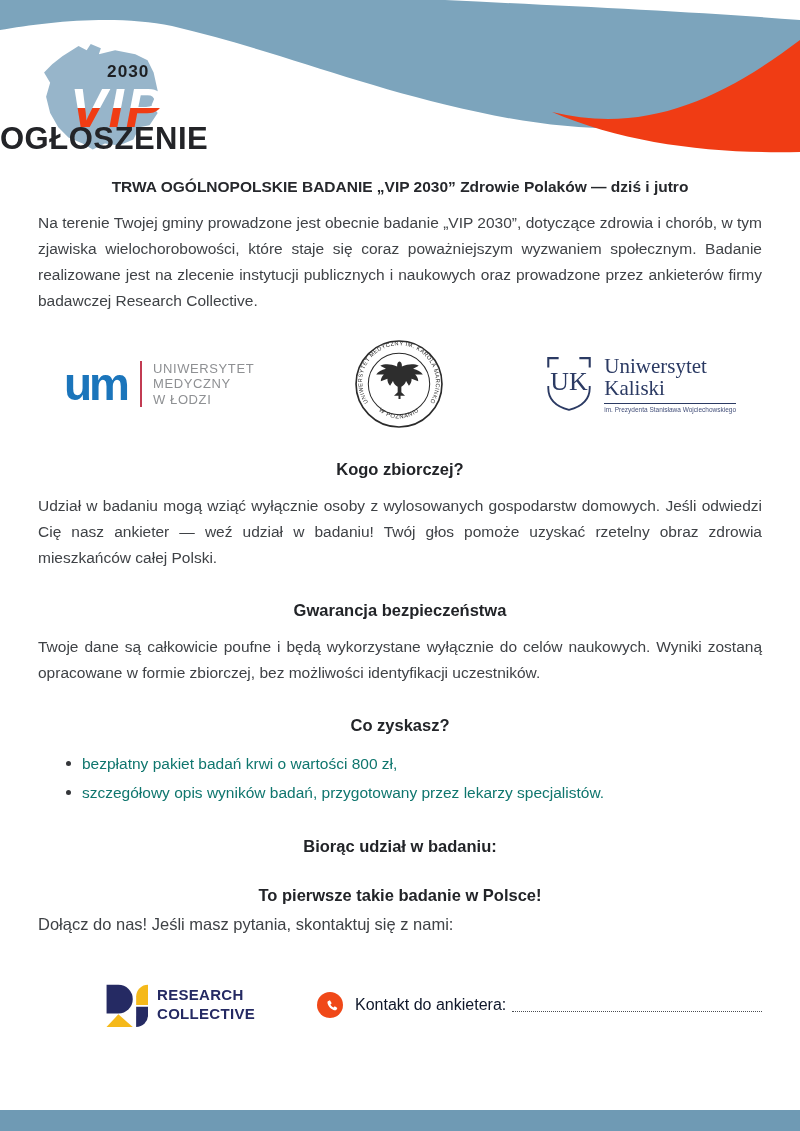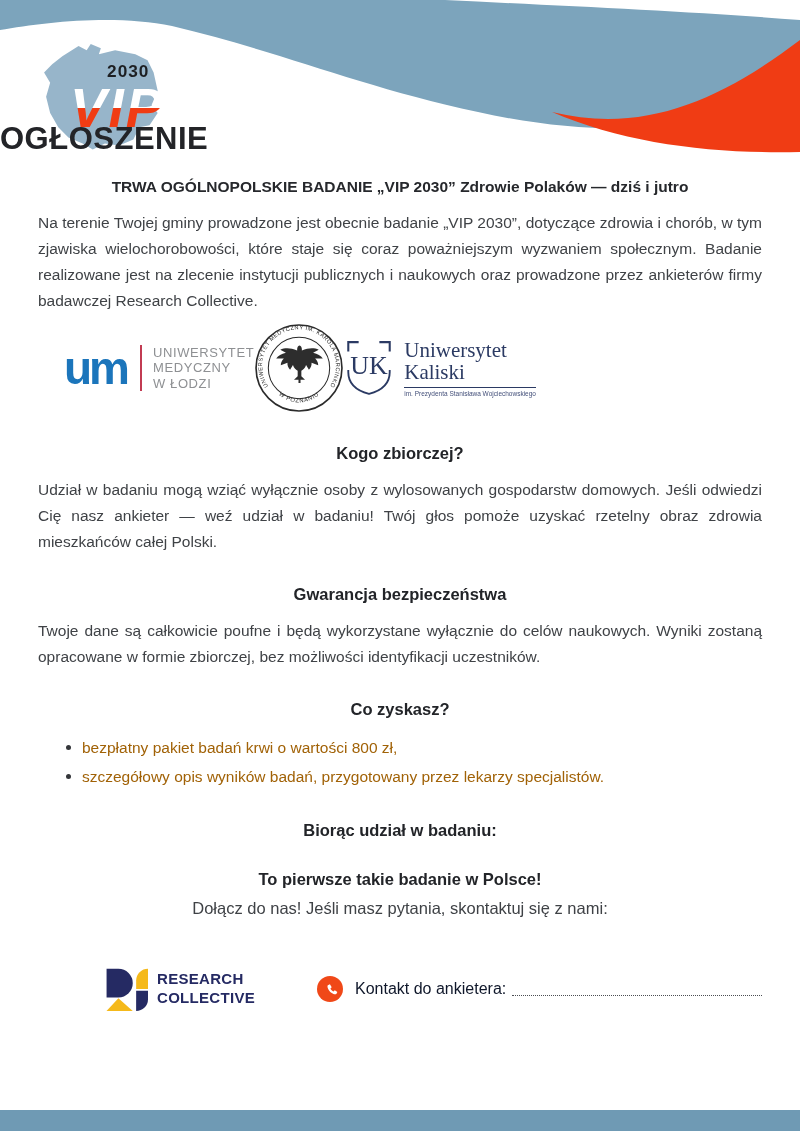--- a/index.html
+++ b/index.html
@@ -19,47 +19,47 @@
   
   .content{position:absolute;top:170px;left:38px;width:724px;}
   .subtitle{
     text-align:center;font-weight:700;font-size:15.5px;color:#26282c;margin:8px 0 0 0;
   }
   .para{
     text-align:justify;font-size:15.5px;line-height:26px;margin:14px 0 0 0;color:#3f4246;
   }
   
   .partners{
-    margin-top:8px;height:92px;display:flex;align-items:center;
-    padding:0 26px;
+    margin-top:24px;height:92px;display:flex;align-items:center;
+    justify-content:space-between;padding:0 26px;
   }
   .um-logo{display:flex;align-items:center;}
   .um-mark{font-size:46px;font-weight:800;color:#1b75bb;letter-spacing:-3px;line-height:0.8;}
   .um-divider{width:2px;height:46px;background:#c23b52;margin:0 11px 0 13px;}
   .um-name{font-size:13px;color:#8e9093;letter-spacing:0.6px;line-height:1.18;}
   .uk-logo{display:flex;align-items:center;}
   .uk-name{margin-left:10px;font-family:"Liberation Serif", serif;color:#2b3a63;}
   .uk-name .big{font-size:21px;line-height:1.05;}
   .uk-name .small{
     font-size:6.5px;border-top:1px solid #2b3a63;margin-top:4px;padding-top:2px;
     font-family:"Liberation Sans", sans-serif;color:#44507a;
   }
   
   .sec-heading{
     text-align:center;font-size:16.5px;font-weight:700;color:#222428;margin:30px 0 0 0;
   }
   ul.benefits{margin:14px 0 0 0;padding:0 0 0 28px;list-style:none;}
   ul.benefits li{
-    font-size:15.5px;line-height:29px;position:relative;padding-left:16px;color:#a16207;
+    font-size:15.5px;line-height:29px;position:relative;padding-left:16px;color:#0f766e;
   }
   ul.benefits li::before{
     content:"";position:absolute;left:0;top:12px;width:5px;height:5px;border-radius:50%;
     background:#34363a;
   }
-  .center-line{text-align:center;font-size:16.5px;margin:10px 0 0 0;color:#3f4246;}
+  .center-line{font-size:16.5px;margin:10px 0 0 0;color:#3f4246;}
   
   .contact-row{margin-top:48px;display:flex;align-items:center;padding:0 0 0 66px;}
   .rc-logo{display:flex;align-items:center;}
   .rc-name{margin-left:9px;font-size:15px;font-weight:800;color:#252a63;letter-spacing:0.3px;line-height:1.25;}
   .phone-group{display:flex;align-items:center;flex:1;margin-left:62px;}
   .icon-disc{
     width:26px;height:26px;border-radius:50%;background:#f04818;flex:0 0 auto;
     display:flex;align-items:center;justify-content:center;
   }
   .phone-label{margin:0 6px 0 12px;font-size:16px;color:#0f172a;white-space:nowrap;}

